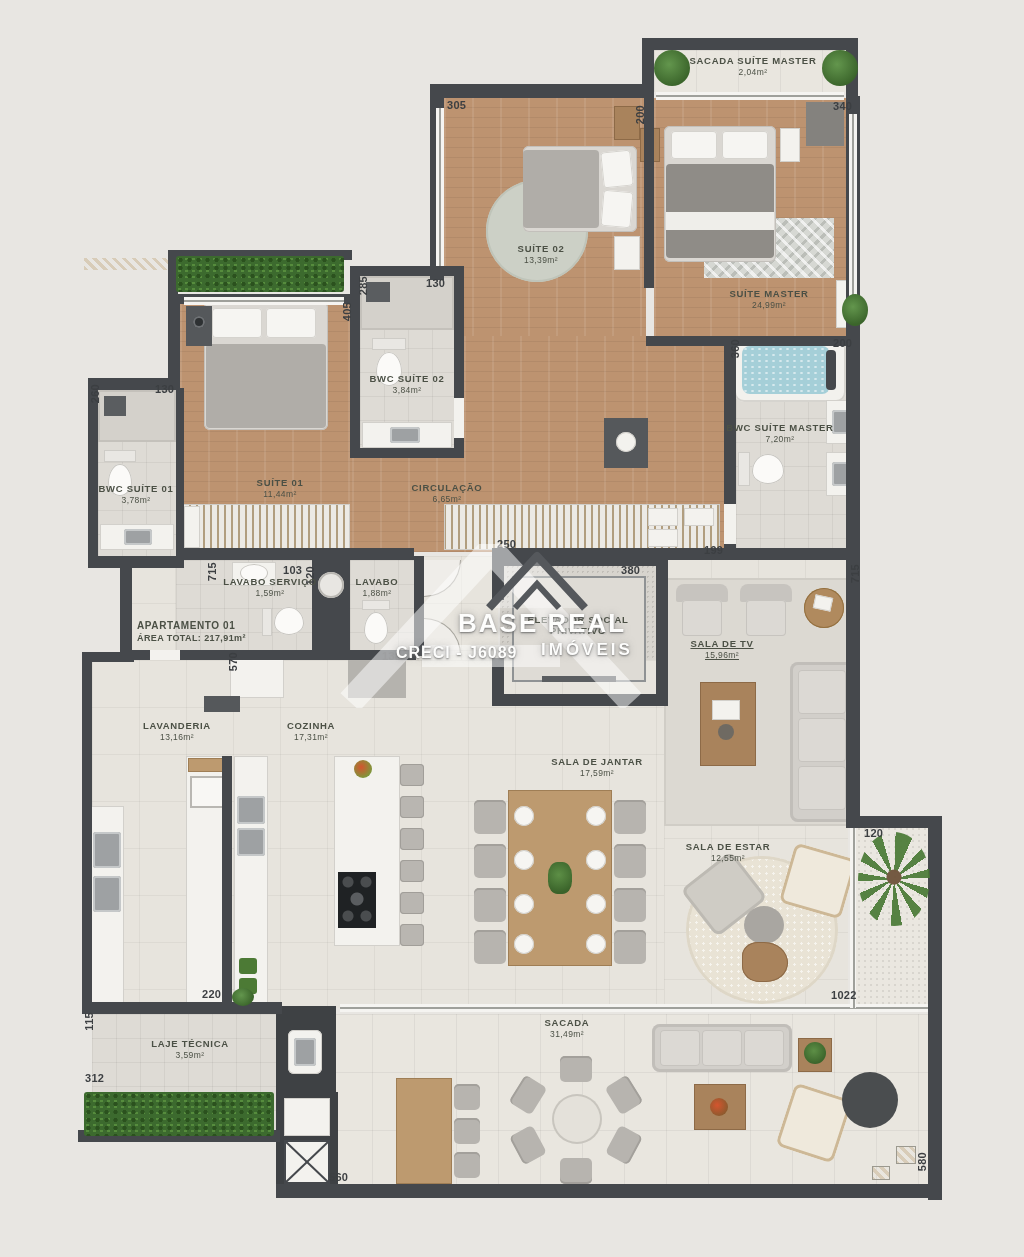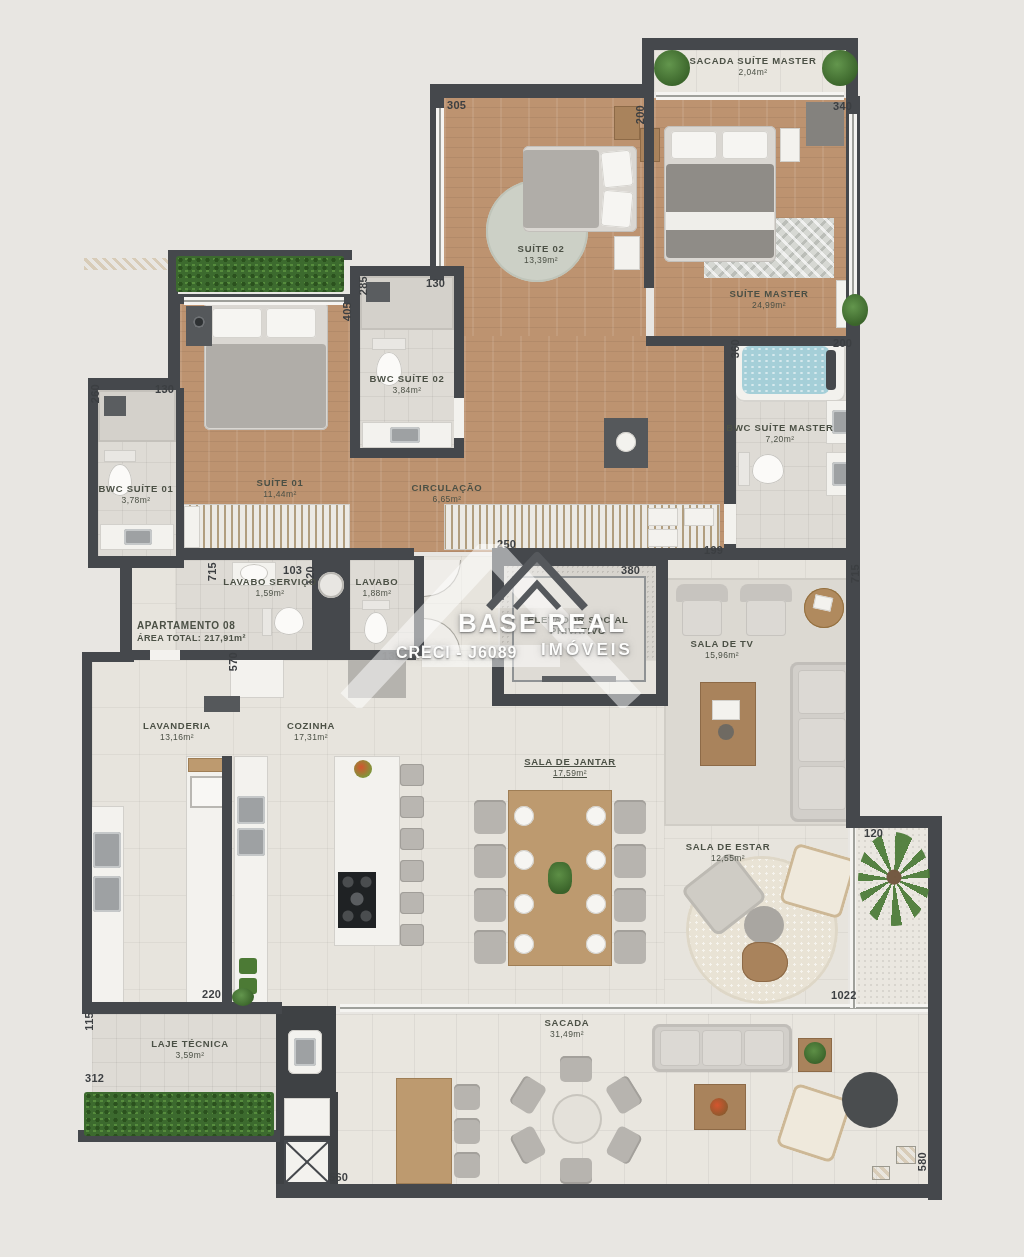--- a/index.html
+++ b/index.html
@@ -401,51 +401,51 @@
       <span class="ar">1,59m²</span>
     </div>
   <div class="lbl" style="left:377px;top:576px;">
       <span class="nm">LAVABO</span>
       <span class="ar">1,88m²</span>
     </div>
   <div class="lbl" style="left:578px;top:580px;margin-top:34px;">
       <span class="nm">ELEVADOR SOCIAL</span>
       <span class="nm">PRIVATIVO</span>
     </div>
-  <div class="lbl" style="left:722px;top:638px;">
+  <div class="lbl" style="left:722px;top:638px;text-decoration:underline;">
       <span class="nm">SALA DE TV</span>
       <span class="ar">15,96m²</span>
     </div>
   <div class="lbl" style="left:177px;top:720px;">
       <span class="nm">LAVANDERIA</span>
       <span class="ar">13,16m²</span>
     </div>
   <div class="lbl" style="left:311px;top:720px;">
       <span class="nm">COZINHA</span>
       <span class="ar">17,31m²</span>
     </div>
-  <div class="lbl" style="left:570px;top:756px;text-decoration:underline;">
+  <div class="lbl" style="left:597px;top:756px;">
       <span class="nm">SALA DE JANTAR</span>
       <span class="ar">17,59m²</span>
     </div>
   <div class="lbl" style="left:728px;top:841px;">
       <span class="nm">SALA DE ESTAR</span>
       <span class="ar">12,55m²</span>
     </div>
   <div class="lbl" style="left:190px;top:1038px;">
       <span class="nm">LAJE TÉCNICA</span>
       <span class="ar">3,59m²</span>
     </div>
   <div class="lbl" style="left:567px;top:1017px;">
       <span class="nm">SACADA</span>
       <span class="ar">31,49m²</span>
     </div>
 
   <div class="apt" style="left:137px;top:620px;width:170px;">
-    <span class="l1">APARTAMENTO 08</span>
+    <span class="l1">APARTAMENTO 01</span>
     <span class="l2">ÁREA TOTAL: 217,91m²</span>
   </div>
 
   <svg style="left:336px;top:544px;z-index:49;" width="310" height="164" viewBox="0 0 310 164">
     <path d="M14 158 L155 6 L296 158" fill="none" stroke="rgba(255,255,255,0.5)" stroke-width="26"></path>
     <path d="M86 112 L224 112" stroke="rgba(255,255,255,0.5)" stroke-width="22"></path>
   </svg>
   <svg style="left:481px;top:550px;z-index:50;" width="112" height="62" viewBox="0 0 112 62">
     <path d="M8 58 L56 6 L104 58" fill="rgba(255,255,255,0.3)" stroke="#55585c" stroke-width="8" stroke-linejoin="round"></path>
     <path d="M34 58 L56 34 L78 58" fill="none" stroke="#55585c" stroke-width="6"></path>

